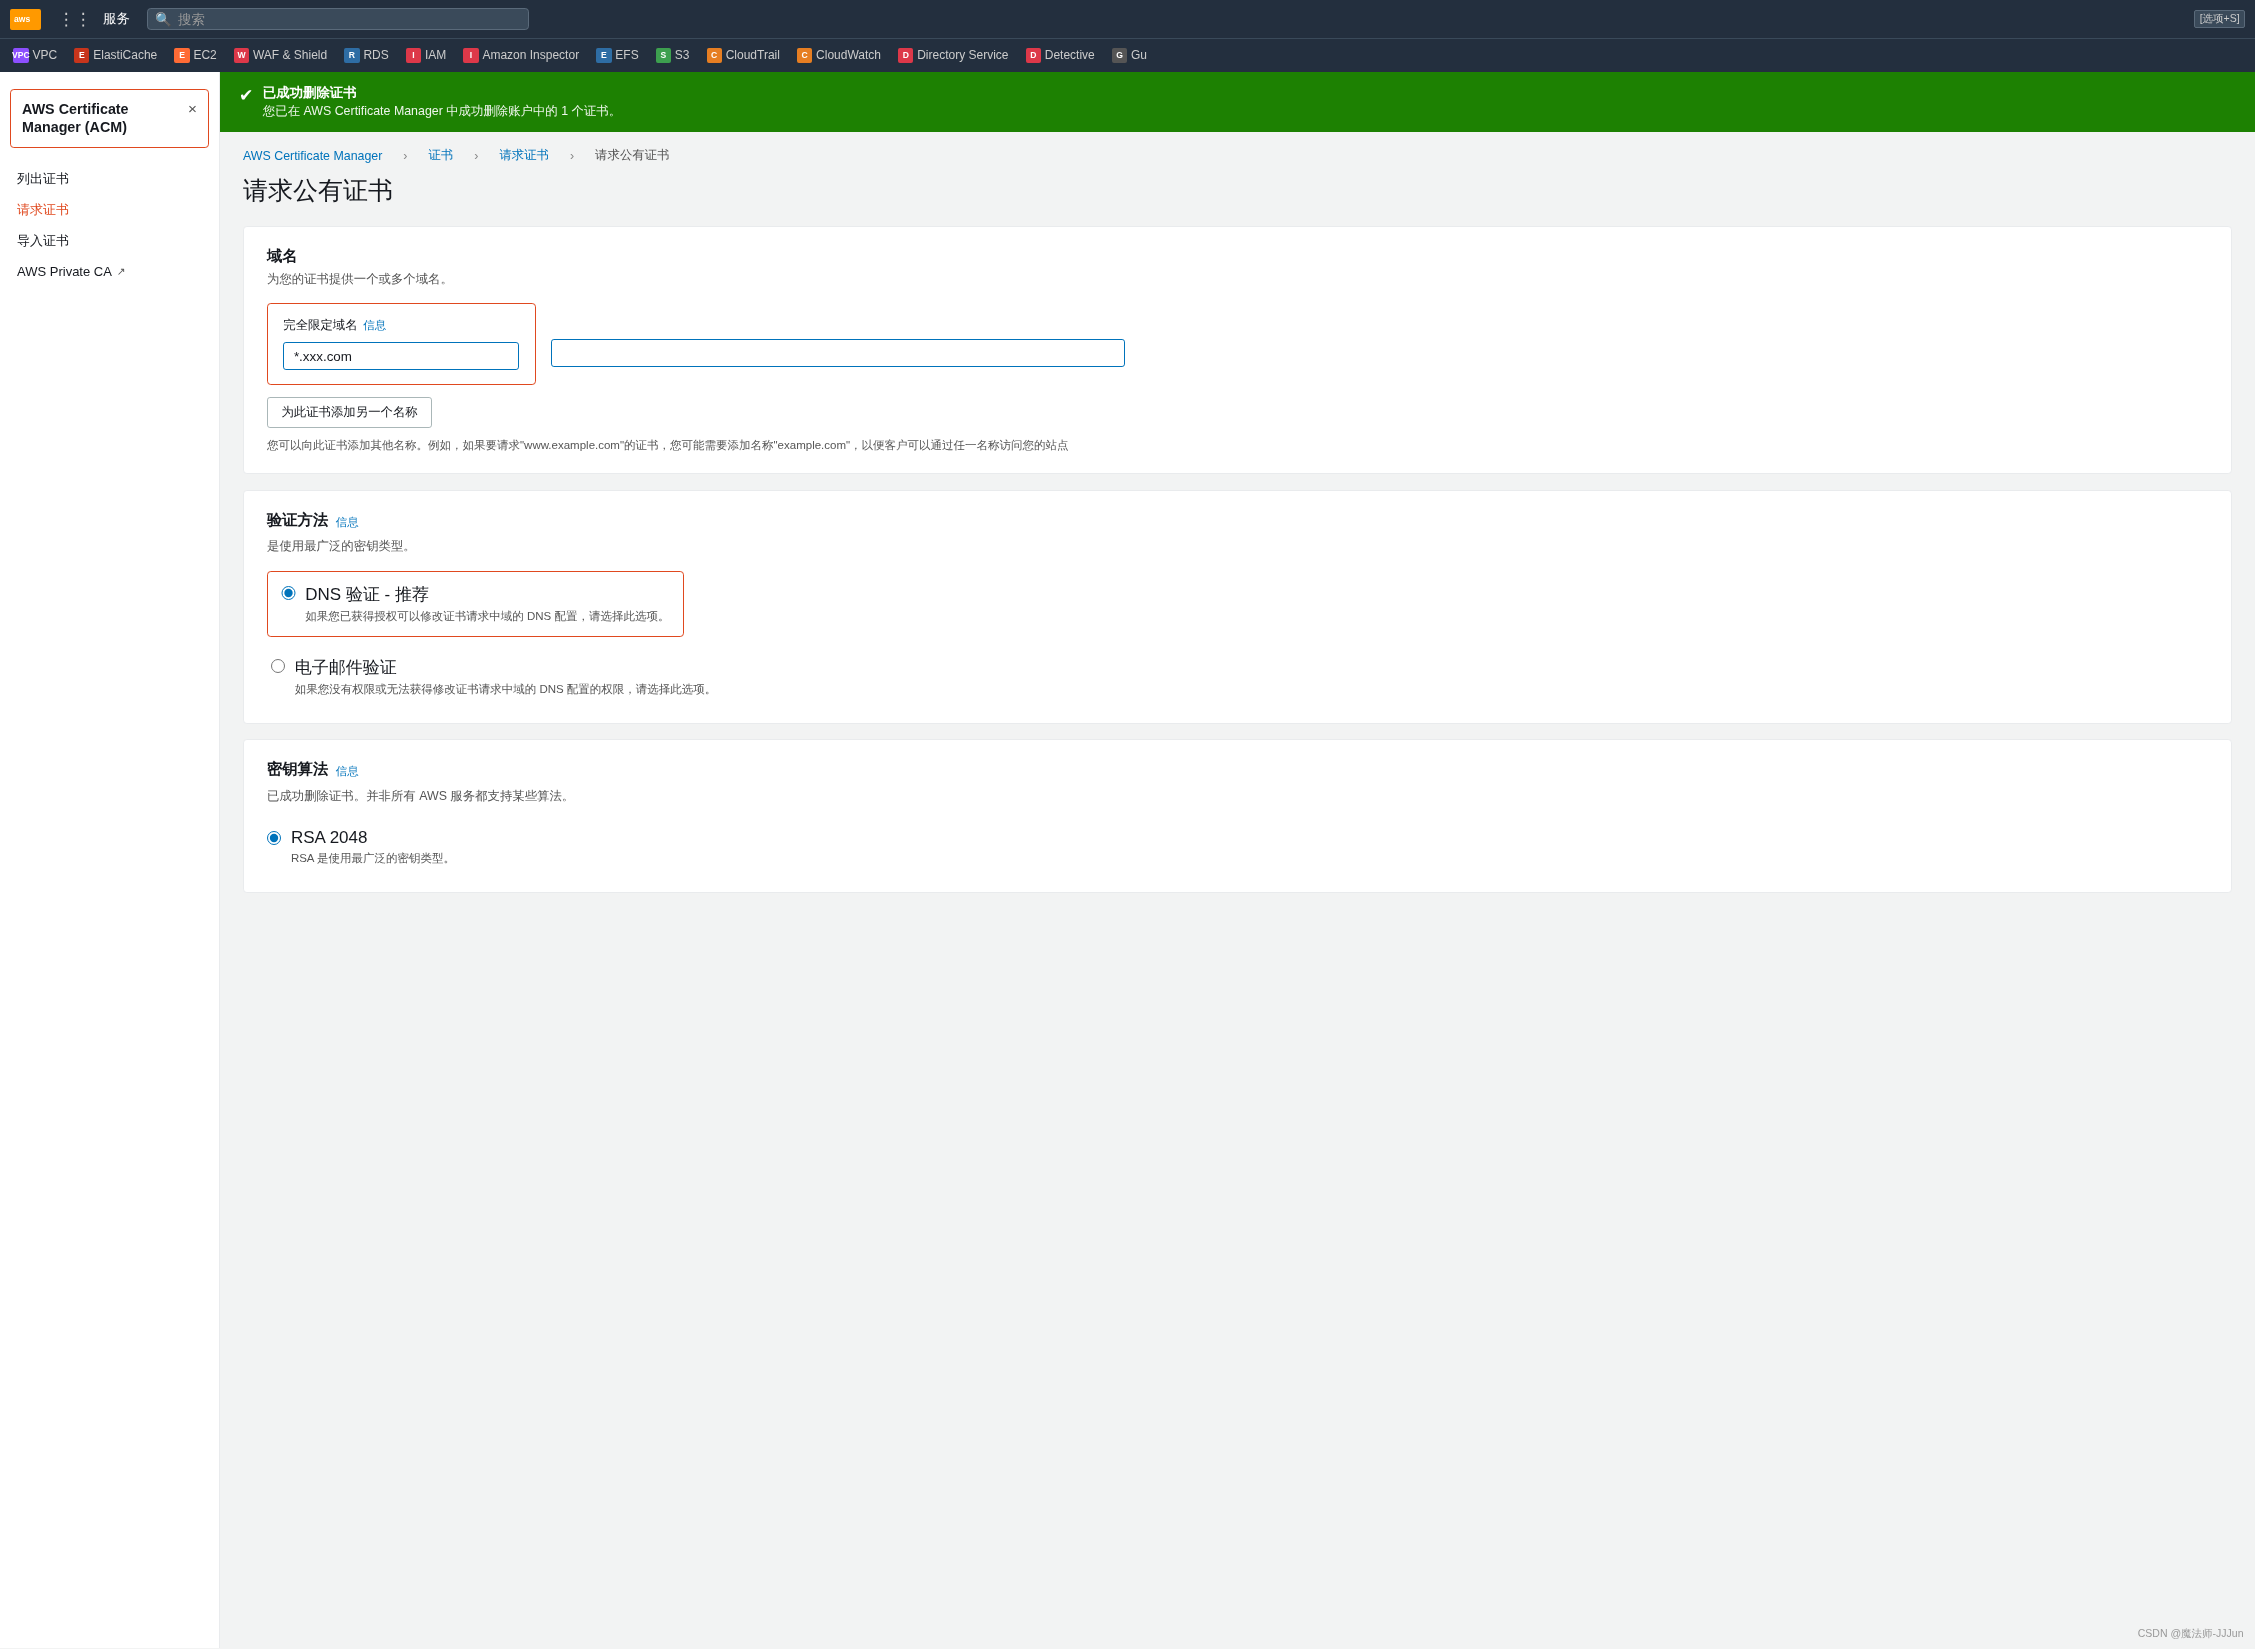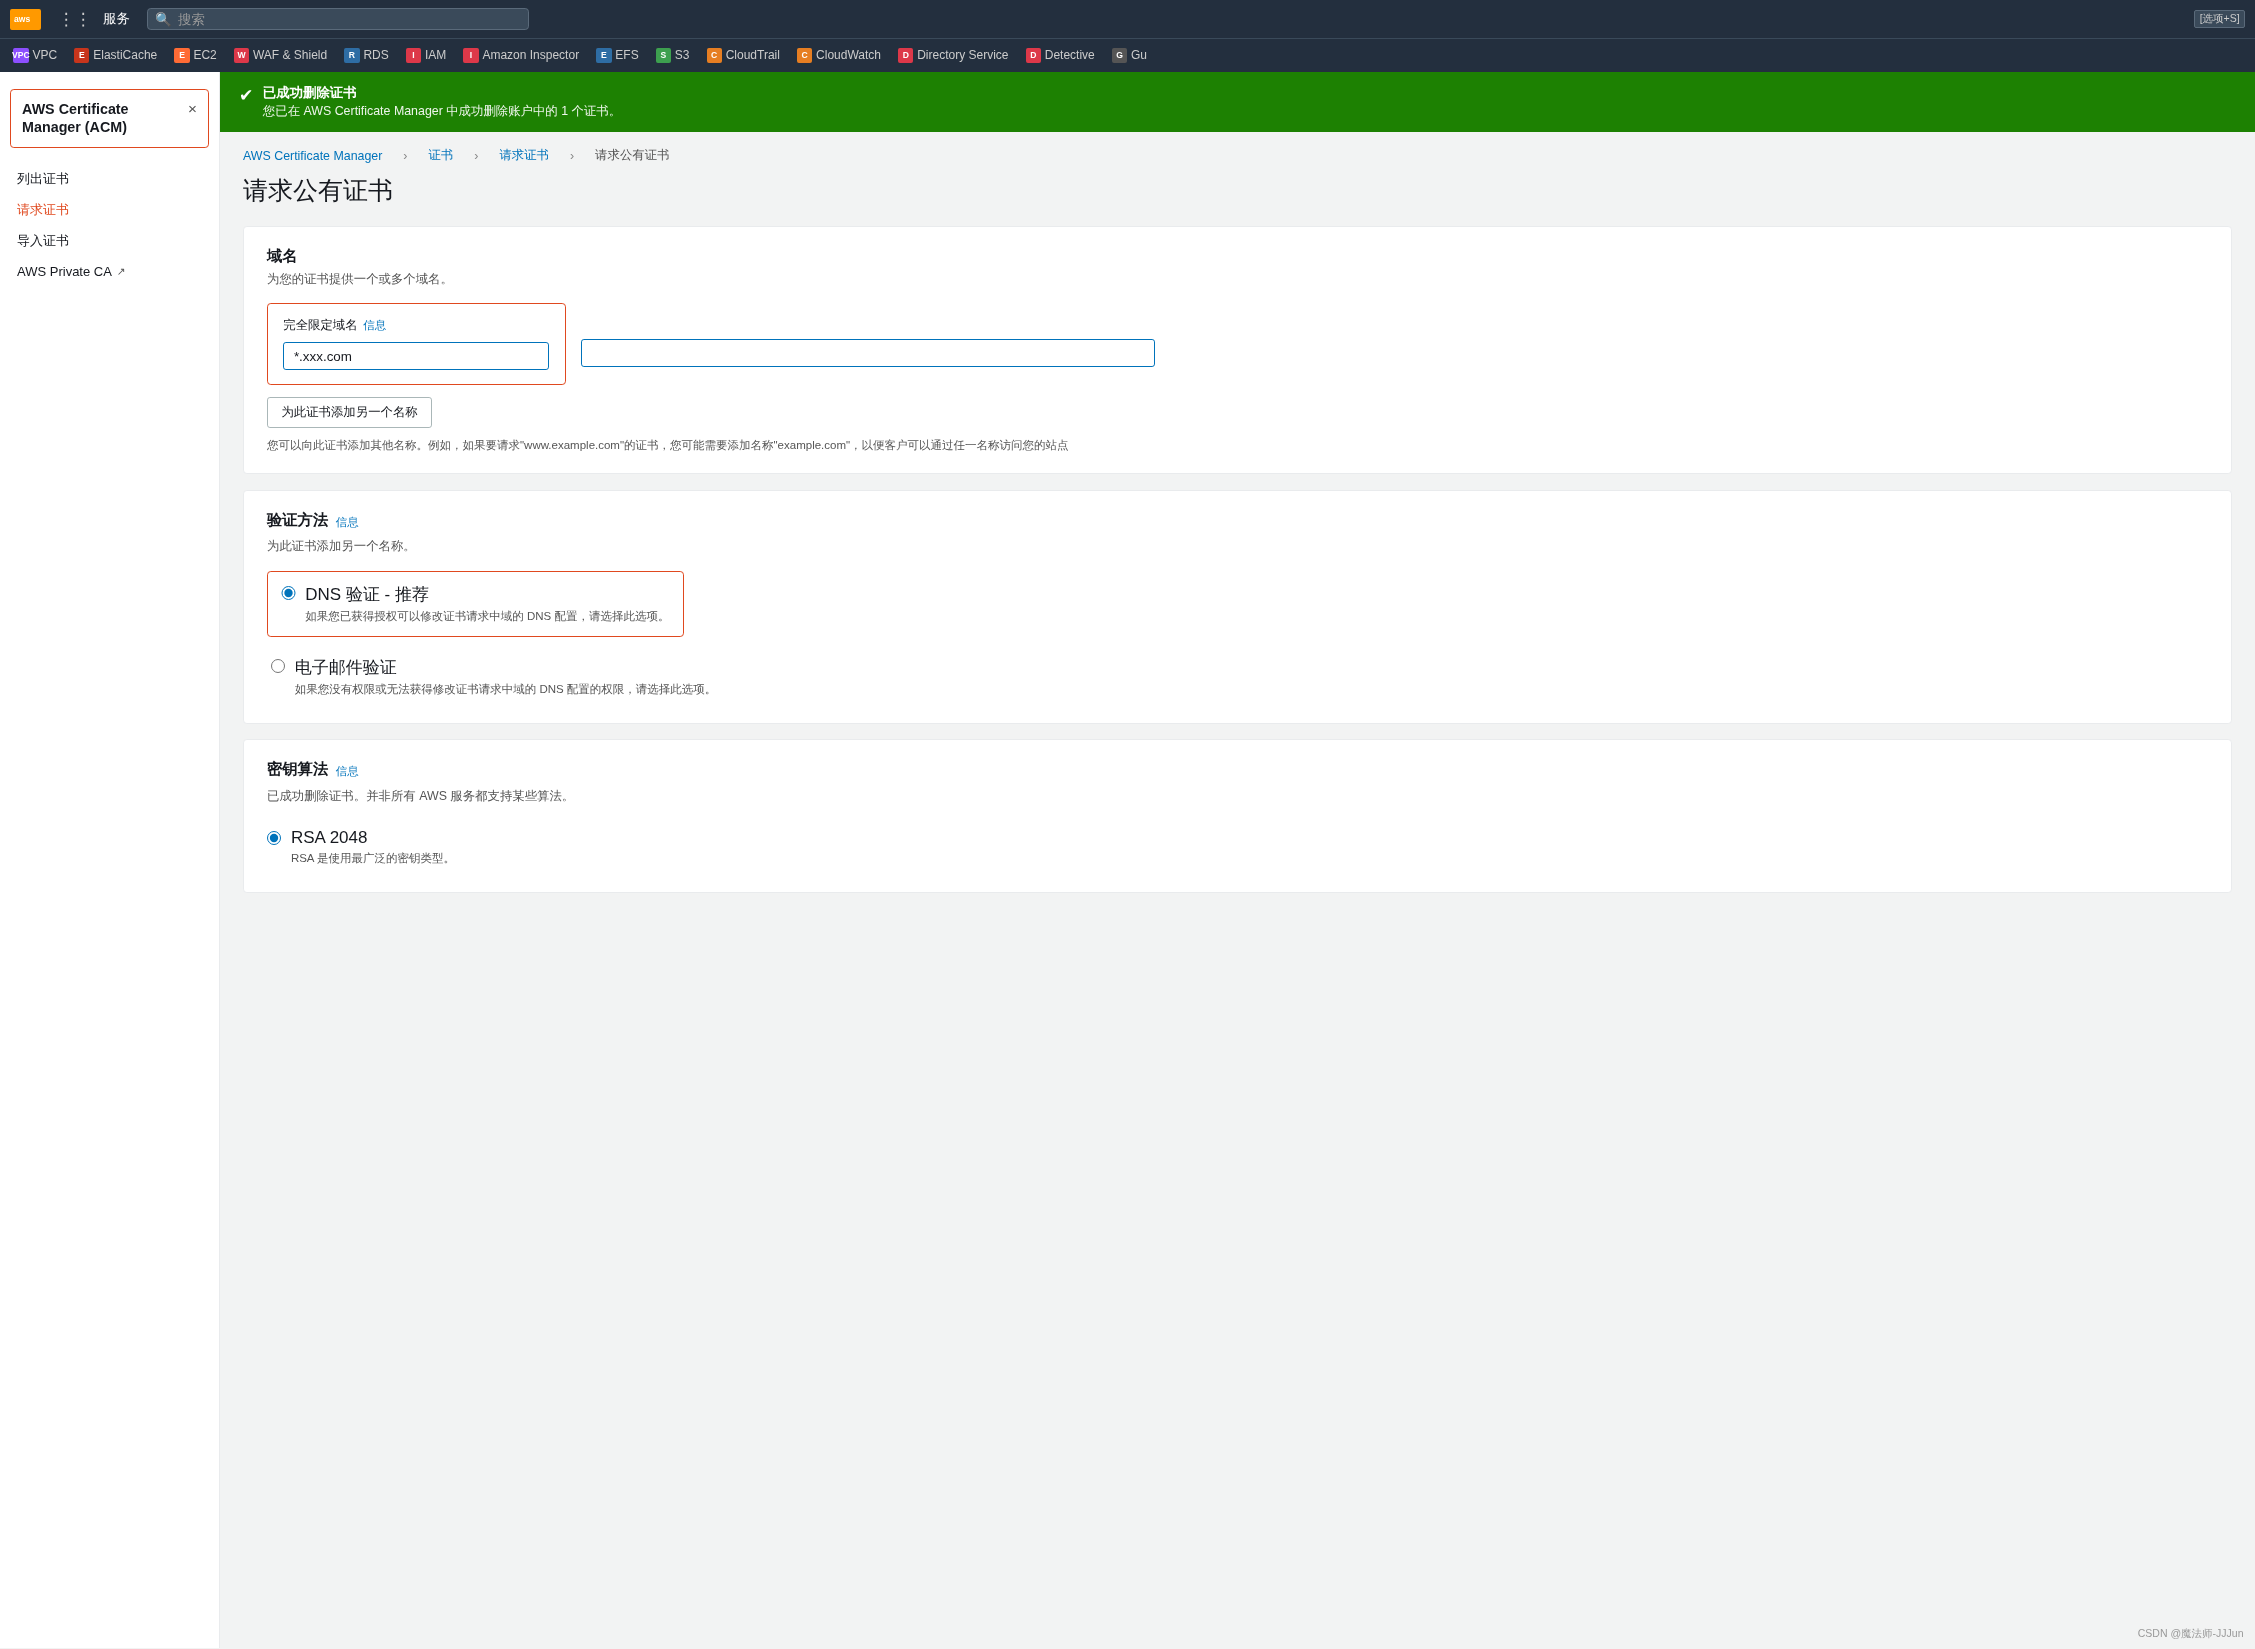--- a/index.html
+++ b/index.html
@@ -472,37 +472,37 @@
       <div class="section-card">
         <div class="section-title">域名</div>
         <div class="section-desc">为您的证书提供一个或多个域名。</div>
 
         <div style="display: flex; align-items: flex-start; gap: 15.3px;">
           <div class="fqdn-group">
             <div class="fqdn-label-row">
               <span class="fqdn-label">完全限定域名</span>
               <a class="info-link">信息</a>
             </div>
-            <input class="fqdn-input" type="text" value="*.xxx.com" style="width: 266px;">
+            <input class="fqdn-input" type="text" value="*.xxx.com" style="width: 236px;">
           </div>
           <input class="domain-input-wide" type="text" style="margin-top: 36px; margin-left: 0px; width: 574px;">
         </div>
 
         <div>
           <button class="add-name-btn">为此证书添加另一个名称</button>
         </div>
         <div class="helper-text">您可以向此证书添加其他名称。例如，如果要请求"www.example.com"的证书，您可能需要添加名称"example.com"，以便客户可以通过任一名称访问您的站点</div>
       </div>
 
       <div class="section-card validation-section">
         <div style="display: flex; align-items: center; gap: 7.6px; margin-bottom: 3.8px;">
           <span class="section-title">验证方法</span>
           <a class="info-link">信息</a>
         </div>
-        <div class="section-desc">为此证书添加另一个名称。</div>
+        <div class="section-desc">是使用最广泛的密钥类型。</div>
 
         
         <div class="radio-option-box">
           <div style="display: flex; align-items: flex-start; gap: 9.6px;">
             <input type="radio" class="radio-input" name="validation" checked="" style="">
             <div>
               <div class="radio-label">DNS 验证 - 推荐</div>
               <div class="radio-desc">如果您已获得授权可以修改证书请求中域的 DNS 配置，请选择此选项。</div>
             </div>
           </div>

